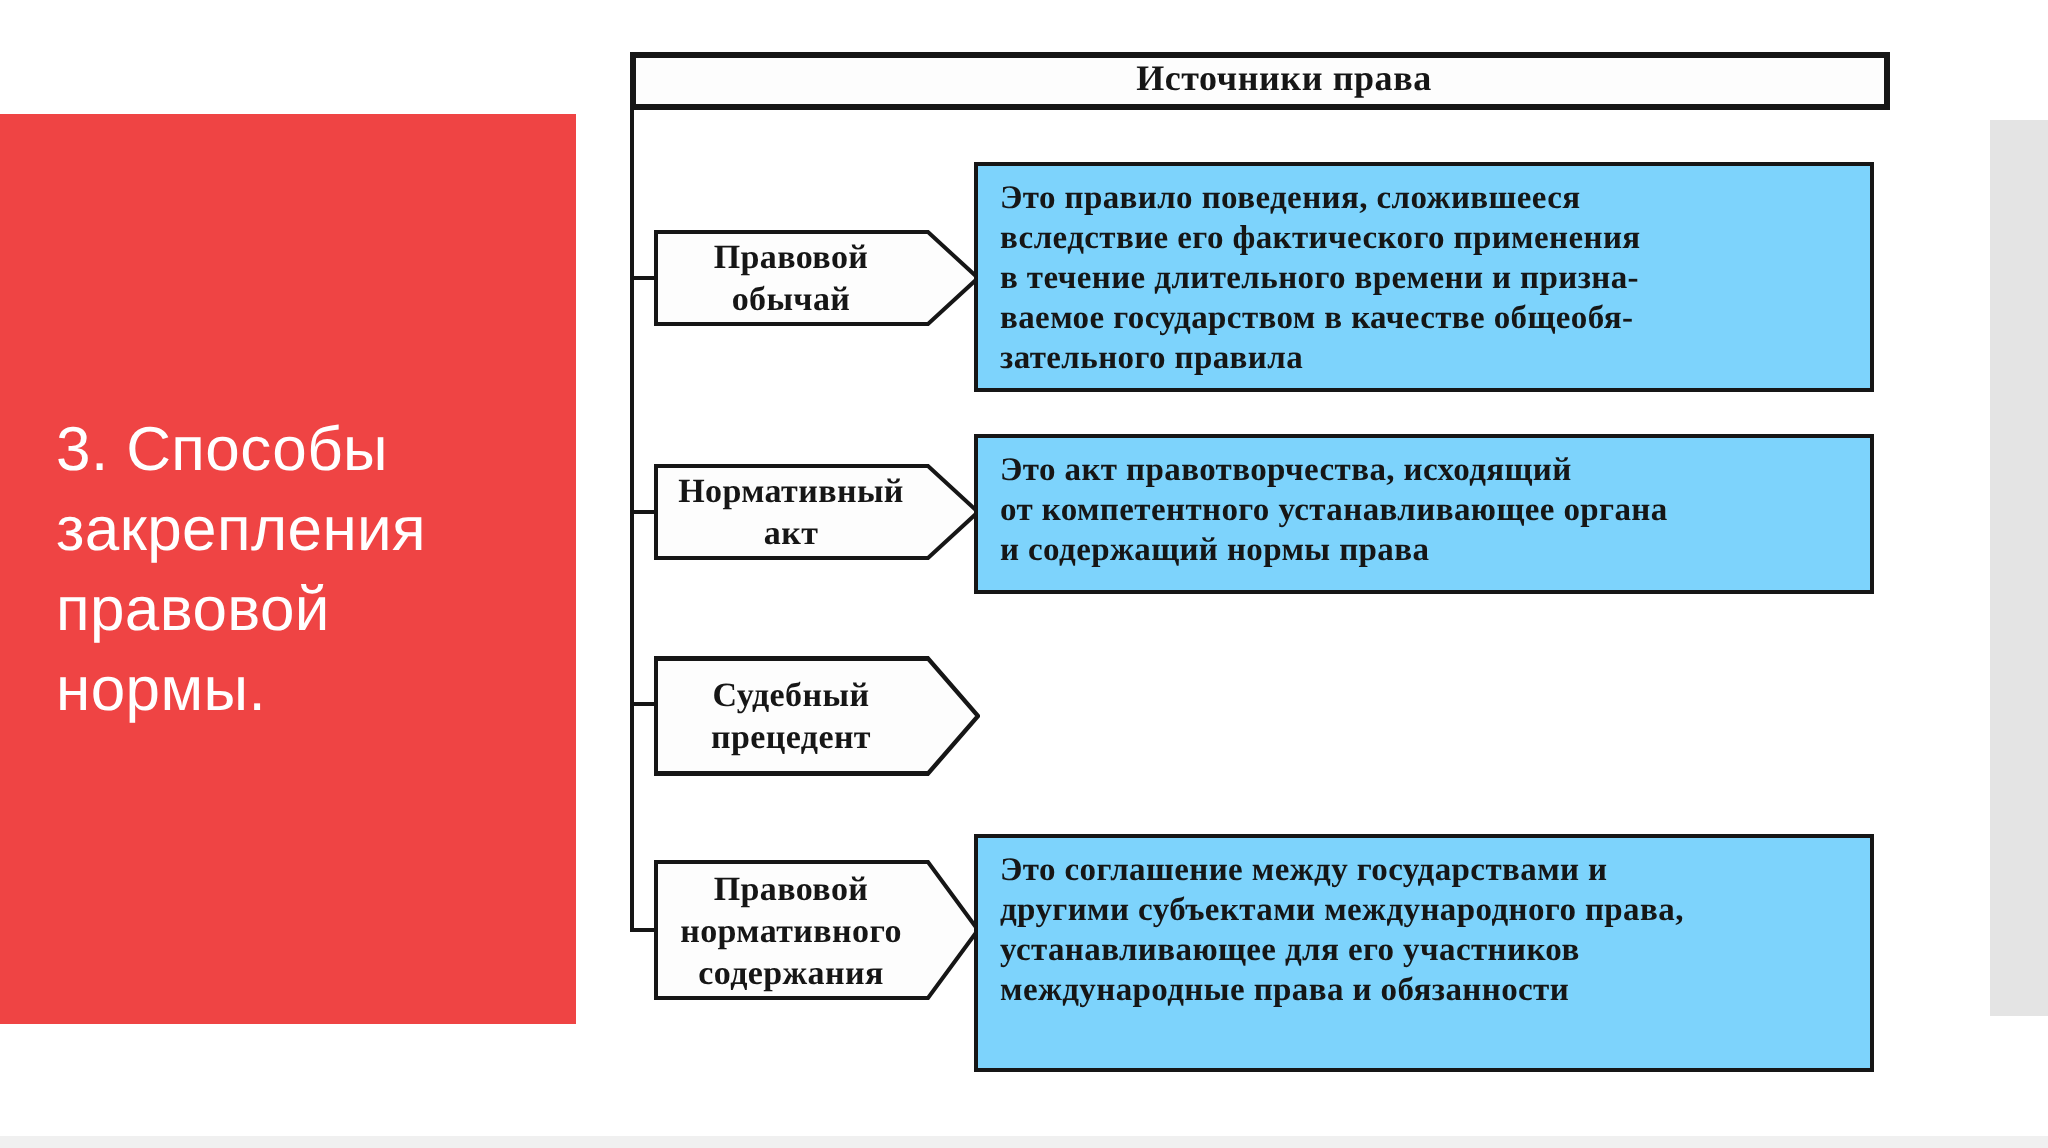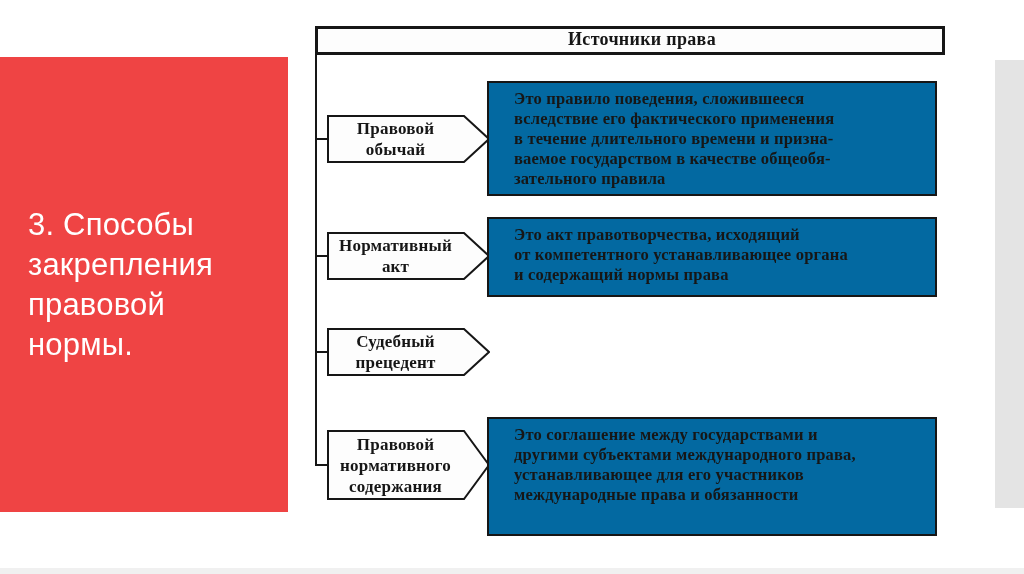--- a/index.html
+++ b/index.html
@@ -45,22 +45,22 @@
   .pent{position:absolute;left:327px;width:163px;}
   .pent svg{position:absolute;left:0;top:0;width:100%;height:100%;}
   .pent-label{
     position:absolute;left:0;top:0;width:137px;height:100%;
     display:flex;align-items:center;justify-content:center;text-align:center;
     font-size:17px;line-height:21px;font-weight:bold;color:#161616;
     white-space:pre-line;letter-spacing:0.2px;
   }
   .desc{
     position:absolute;left:487px;width:450px;
-    border:2px solid #161616;background:#0369a1;box-sizing:border-box;
-    padding:6px 10px 0 25px;
+    border:2px solid #161616;background:#7dd3fc;box-sizing:border-box;
+    padding:6px 10px 0 11px;
     font-size:16.5px;line-height:20px;font-weight:bold;color:#161616;
     white-space:pre-line;letter-spacing:0.2px;
   }
 </style>
 </head>
 <body>
 
 <div class="stage">
 
   <div class="sidebar">
@@ -100,21 +100,21 @@
     <svg viewBox="0 0 163 48" preserveAspectRatio="none">
       <polygon points="1,1 137,1 162,24 137,47 1,47" fill="#fdfdfd" stroke="#161616" stroke-width="2"></polygon>
     </svg>
     <div class="pent-label">Нормативный
 акт</div>
   </div>
   <div class="desc" style="top:217px;height:80px">Это акт правотворчества, исходящий
 от компетентного устанавливающее органа
 и содержащий нормы права</div>
 
-  <div class="pent" style="top:328px;height:48px">
+  <div class="pent" style="top:328px;height:60px">
     <svg viewBox="0 0 163 49" preserveAspectRatio="none">
       <polygon points="1,1 137,1 162,24.5 137,48 1,48" fill="#fdfdfd" stroke="#161616" stroke-width="2"></polygon>
     </svg>
     <div class="pent-label">Судебный
 прецедент</div>
   </div>
 
   <div class="pent" style="top:430px;height:70px">
     <svg viewBox="0 0 163 70" preserveAspectRatio="none">
       <polygon points="1,1 137,1 162,35 137,69 1,69" fill="#fdfdfd" stroke="#161616" stroke-width="2"></polygon>

